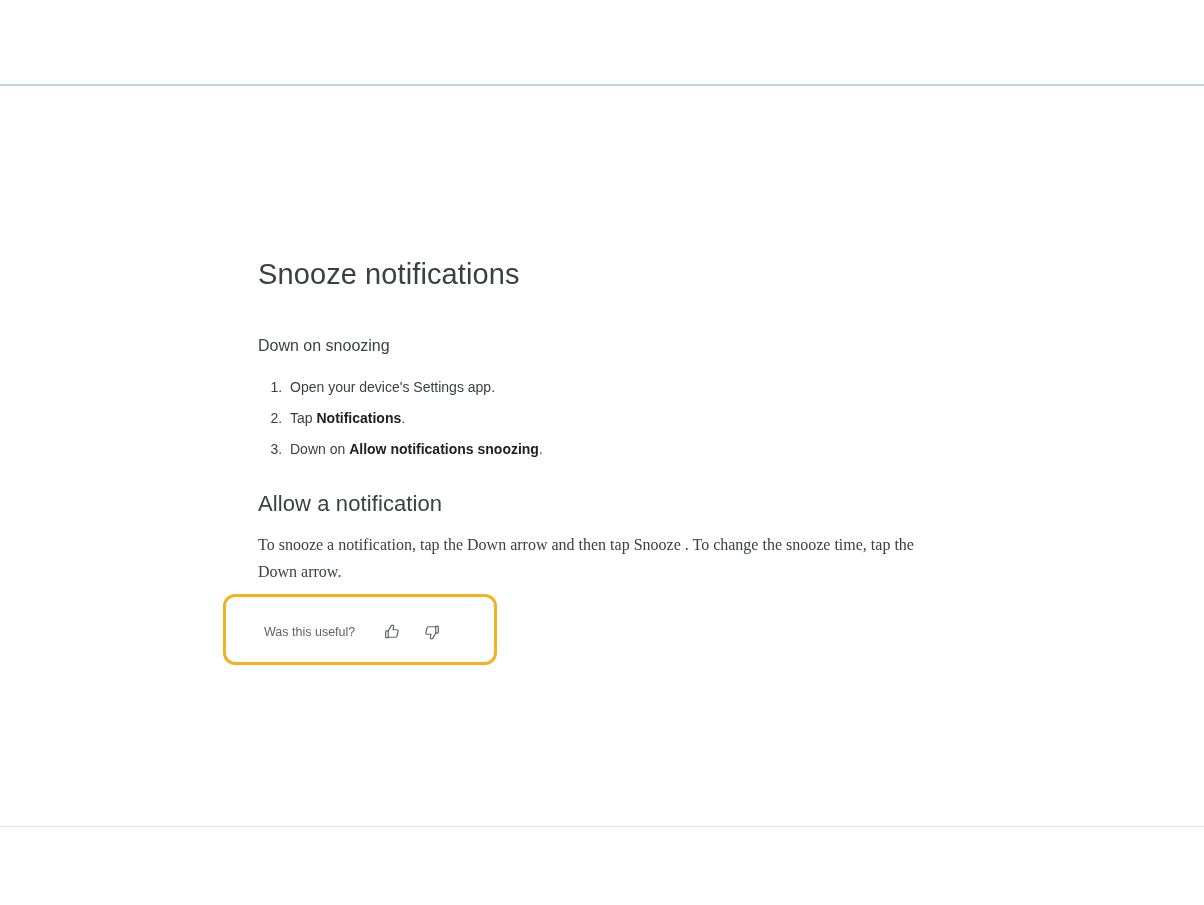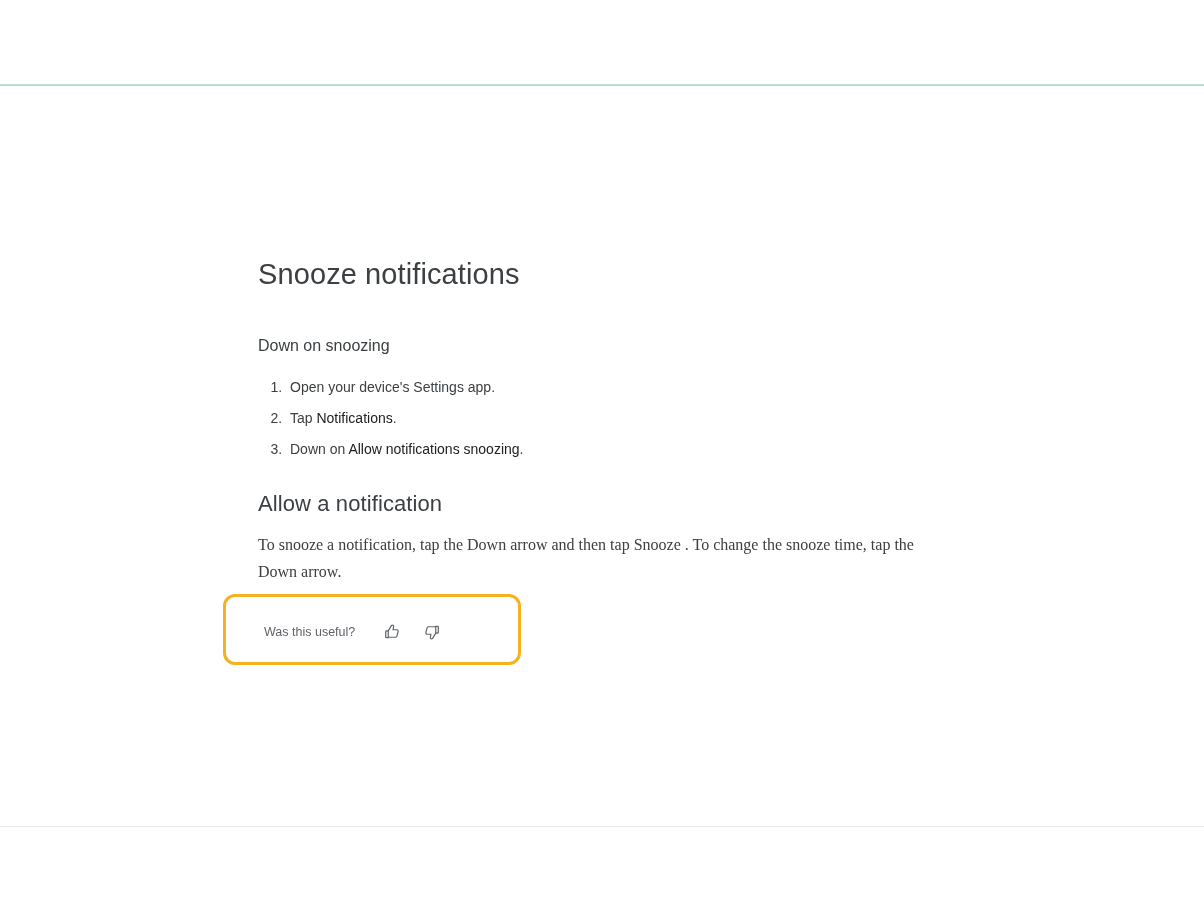--- a/index.html
+++ b/index.html
@@ -73,21 +73,21 @@
   }
 
   ol.steps {
     margin: 14px 0 0 0;
     padding-left: 28px;
     font-size: 14px;
     line-height: 31px;
     color: #3c4043;
   }
   ol.steps li { padding-left: 4px; }
-  ol.steps b { font-weight: 400; color: #202124; }
+  ol.steps b { font-weight: 700; color: #202124; }
 
   .article h2 {
     margin: 24px 0 0 0;
     font-size: 22px;
     font-weight: 400;
     line-height: 30px;
     color: #3c4043;
     letter-spacing: 0.1px;
   }
 
@@ -98,21 +98,21 @@
     color: #3c4043;
     width: 665px;
     font-family: Liberation Serif, serif;
   }
 
   
   .feedback-wrap {
     position: absolute;
     left: 223px;
     top: 508px;
-    width: 298px;
+    width: 274px;
     height: 71px;
     border: 3px solid #f4b223;
     border-radius: 12px;
     background: transparent;
   }
 
   .feedback-row {
     position: absolute;
     left: 38px;
     top: 22px;

